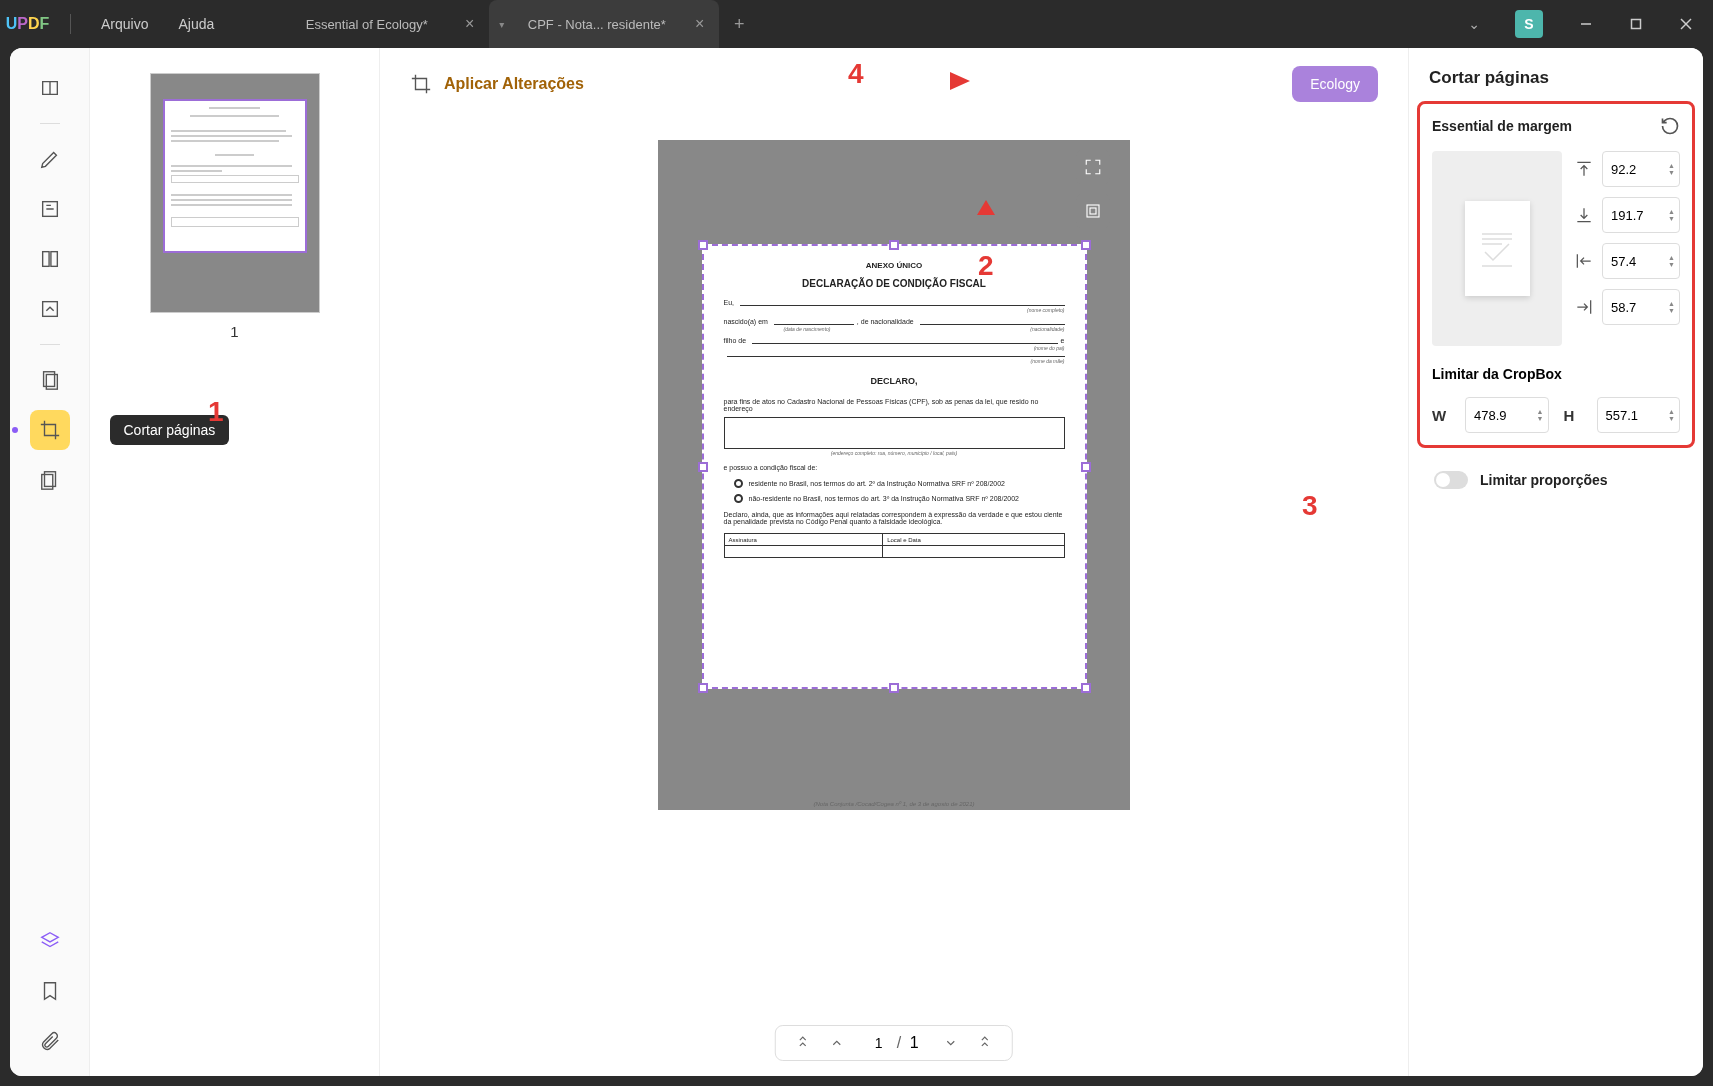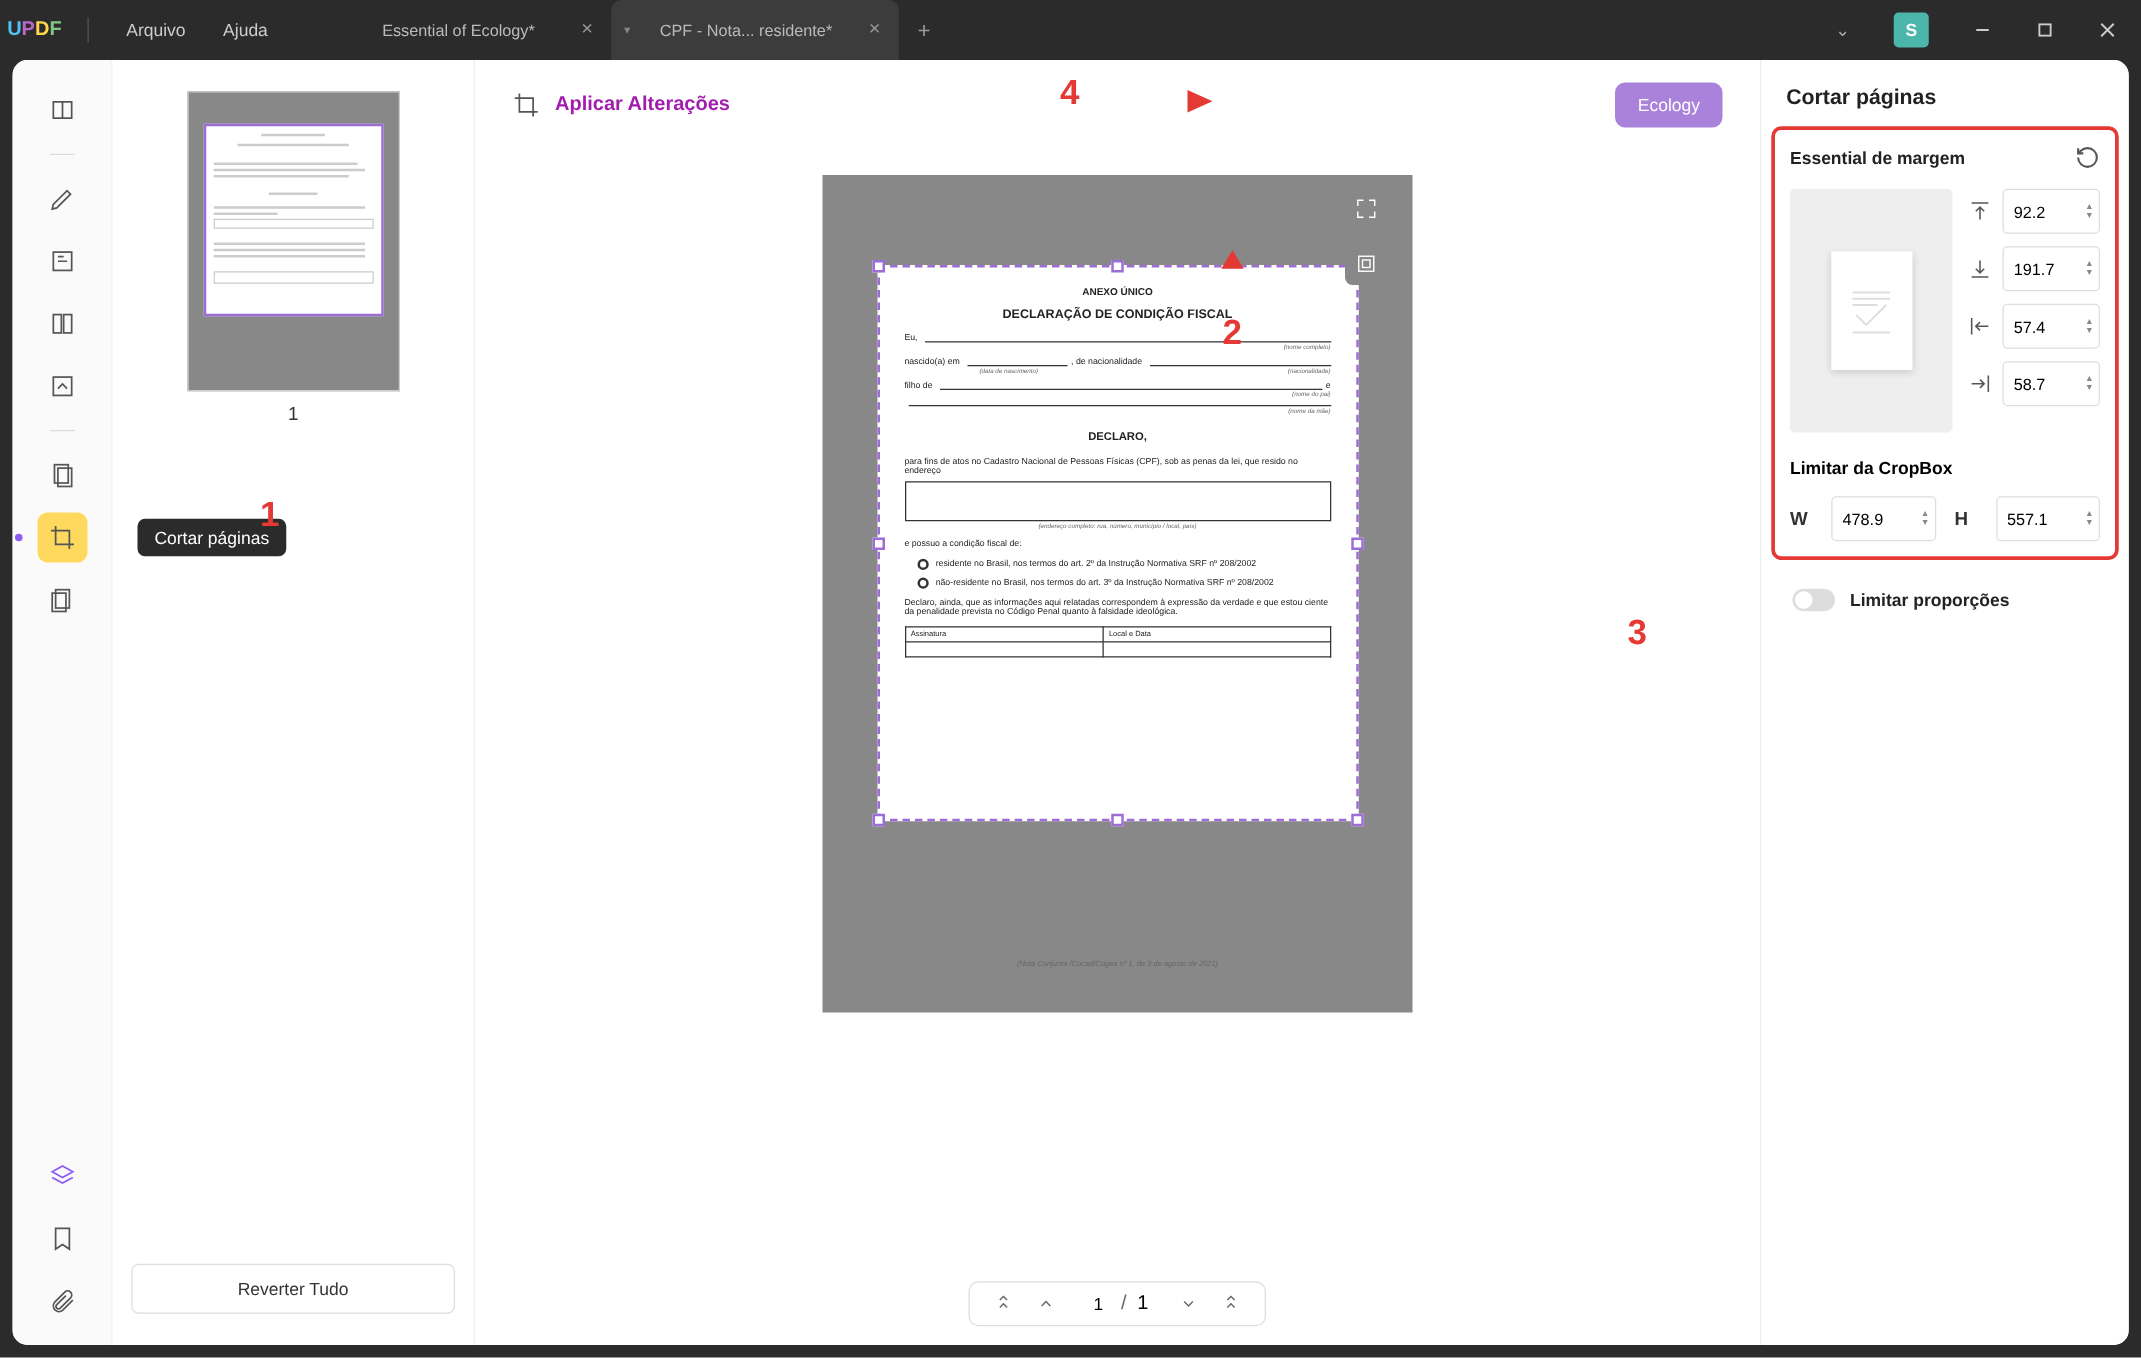--- a/index.html
+++ b/index.html
@@ -46,24 +46,24 @@
 .thumb-lines { width: 100%; height: 100%; display: flex; flex-direction: column; gap: 3px; }
 .thumb-line { height: 2px; background: #ccc; }
 .thumb-num { font-size: 15px; color: #333; }
 .thumb-footer { margin-top: auto; width: 100%; }
 .revert-btn { width: 100%; height: 40px; border: 1px solid #ddd; border-radius: 6px; background: #fff; font-size: 14px; color: #333; }
 
 
 .canvas-area { flex: 1; display: flex; flex-direction: column; background: #fff; position: relative; }
 .canvas-header { display: flex; align-items: center; padding: 18px 30px; gap: 12px; }
 .canvas-header svg { width: 22px; height: 22px; }
-.canvas-title { font-size: 16px; font-weight: 600; color: #a21caf; }
+.canvas-title { font-size: 16px; font-weight: 600; color: #a16207; }
 .apply-btn { margin-left: auto; background: #9c6dd7; color: #fff; border: none; border-radius: 8px; padding: 10px 18px; font-size: 14px; opacity: 0.85; }
 .canvas-body { flex: 1; display: flex; align-items: flex-start; justify-content: center; padding: 20px; position: relative; }
-.page-bg { width: 472px; height: 670px; background: #888; display: flex; align-items: flex-start; justify-content: center; padding-top: 72px; position: relative; }
+.page-bg { width: 472px; height: 670px; background: #888; display: flex; align-items: flex-start; justify-content: center; padding-top: 104px; position: relative; }
 .page-crop { width: 385px; height: 445px; background: #fff; border: 2px dashed #9c6dd7; position: relative; padding: 15px 20px; font-size: 8px; color: #222; }
 .handle { position: absolute; width: 10px; height: 10px; background: #fff; border: 2px solid #9c6dd7; }
 .h-tl{top:-6px;left:-6px}.h-tr{top:-6px;right:-6px}.h-bl{bottom:-6px;left:-6px}.h-br{bottom:-6px;right:-6px}
 .h-t{top:-6px;left:50%;margin-left:-5px}.h-b{bottom:-6px;left:50%;margin-left:-5px}
 .h-l{top:50%;left:-6px;margin-top:-5px}.h-r{top:50%;right:-6px;margin-top:-5px}
 .doc-h1{text-align:center;font-size:8px;font-weight:bold;margin-bottom:8px}
 .doc-h2{text-align:center;font-size:10px;font-weight:bold;margin-bottom:10px}
 .doc-line{display:flex;gap:3px;margin-bottom:3px;font-size:7px}
 .doc-underline{flex:1;border-bottom:1px solid #333;margin-left:3px}
 .doc-sub{font-size:5px;font-style:italic;text-align:right;color:#666;margin-top:-2px;margin-bottom:5px}
@@ -255,23 +255,20 @@
           <div style="height:5px"></div>
           <div class="thumb-line" style="width:95%"></div>
           <div class="thumb-line" style="width:95%"></div>
           <div class="thumb-line" style="width:95%"></div>
           <div style="height:5px"></div>
           <div style="height:10px;border:1px solid #ccc"></div>
         </div>
       </div>
     </div>
     <div class="thumb-num">1</div>
-    <div class="thumb-footer">
-      <button class="revert-btn">Reverter Tudo</button>
-    </div>
   </div>
 
   <div class="canvas-area">
     <div class="canvas-header">
       <svg viewBox="0 0 24 24" fill="none" stroke="#555" stroke-width="1.5">
           <path d="M6 2v16h16M2 6h16v16"></path>
         </svg>
       <span class="canvas-title">Aplicar Alterações</span>
       <button class="apply-btn">Ecology</button>
     </div>

